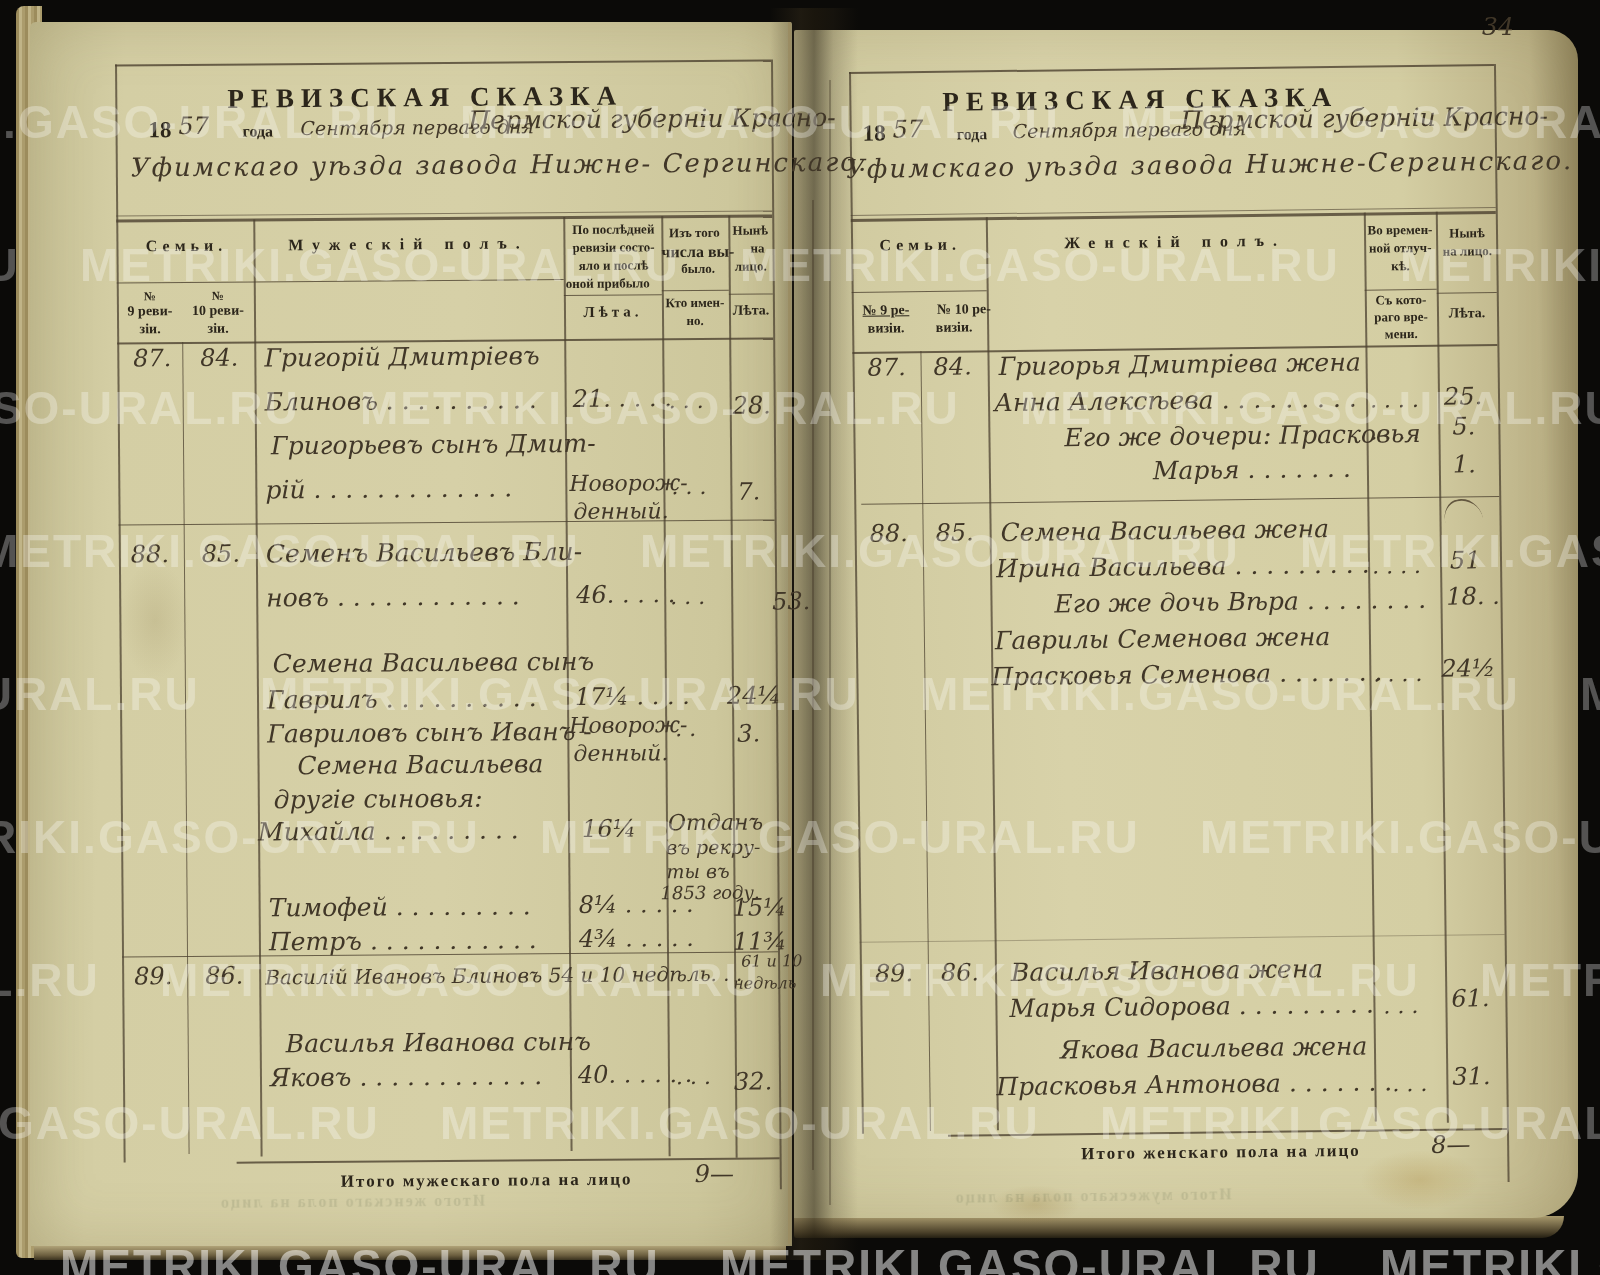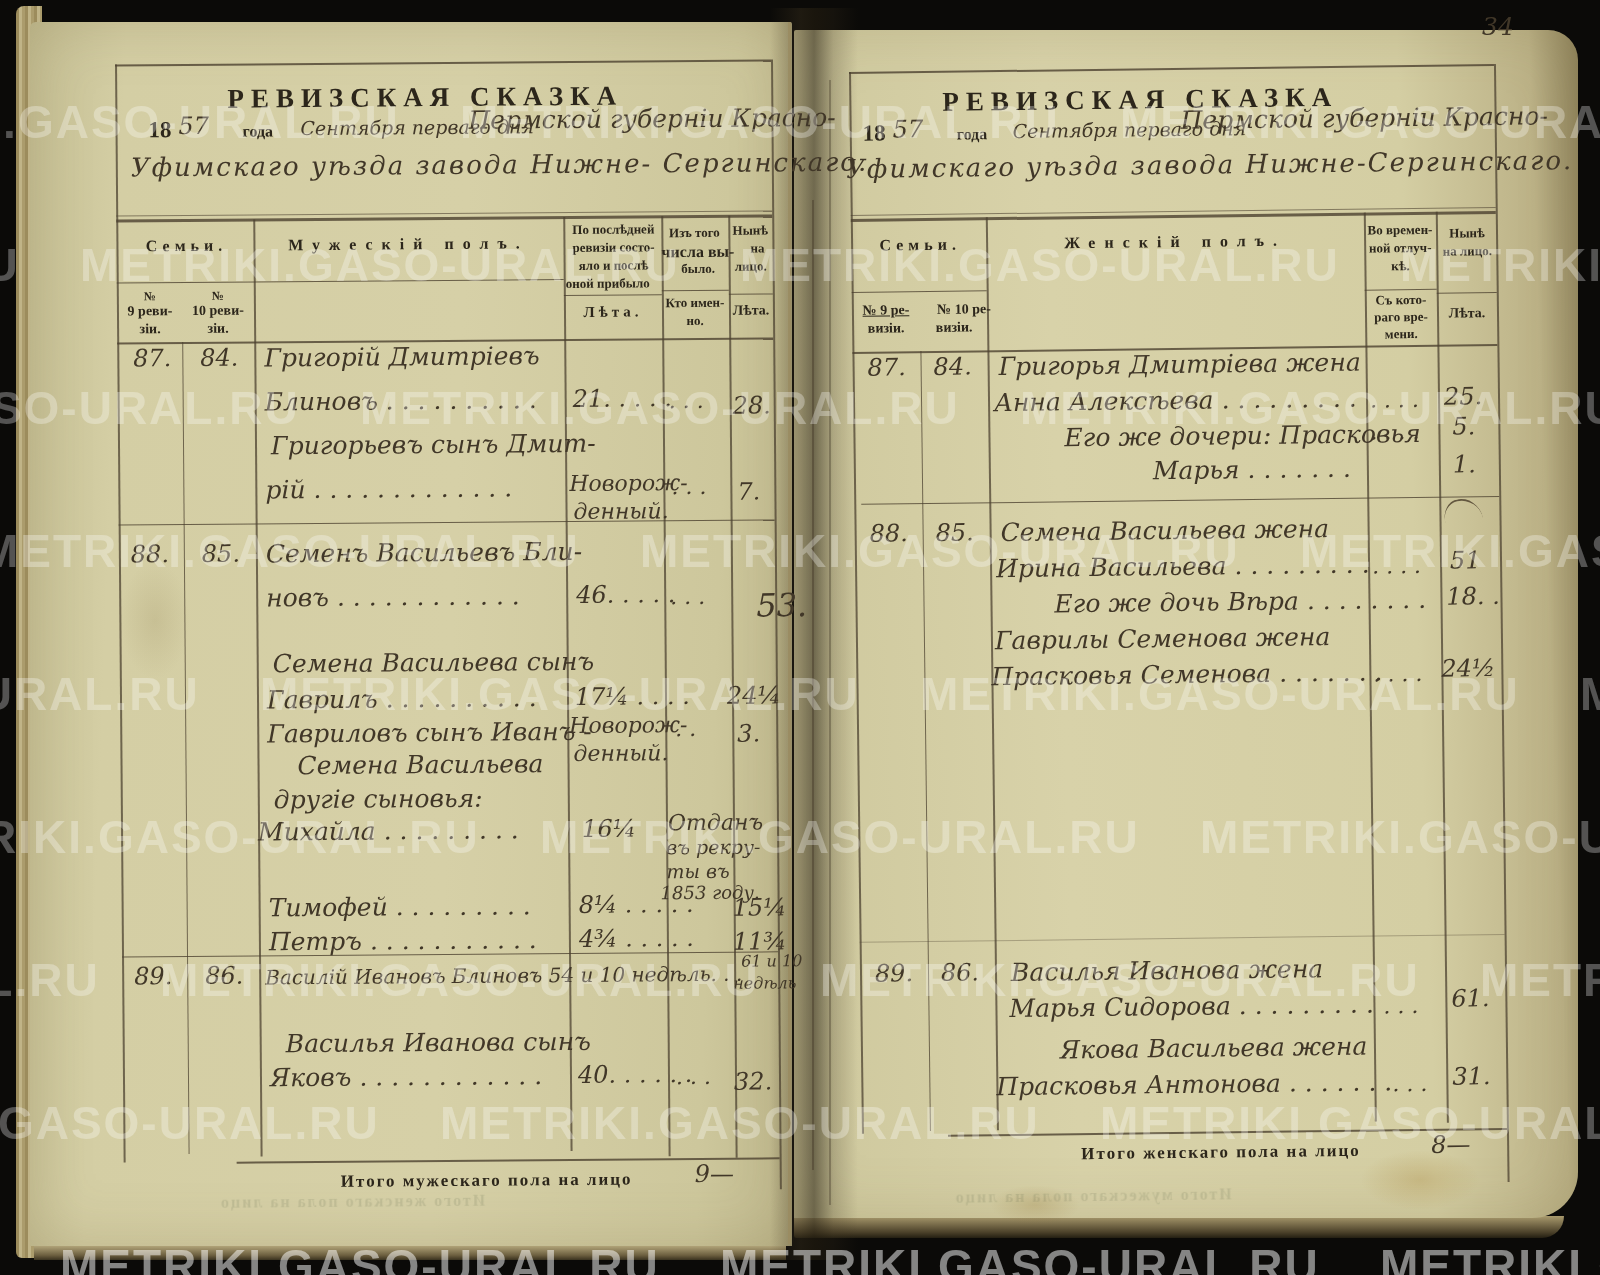--- a/index.html
+++ b/index.html
@@ -122,21 +122,21 @@
     <div class="t hw" style="left:668px;top:478px;font-size:22px;">. . .</div>
     <div class="t hw" style="left:734px;top:482px;font-size:24px;">7.</div>
     <div class="t hw" style="left:570px;top:502px;font-size:22px;">денный.</div>
 
     <div class="t hw ctr" style="left:118px;top:540px;width:56px;font-size:24px;">88.</div>
     <div class="t hw ctr" style="left:186px;top:540px;width:62px;font-size:24px;">85.</div>
     <div class="t hw" style="left:262px;top:540px;font-size:25px;">Семенъ Васильевъ Бли-</div>
     <div class="t hw" style="left:262px;top:584px;font-size:25px;">новъ . . . . . . . . . . . .</div>
     <div class="t hw" style="left:572px;top:584px;font-size:24px;">46. . . . .</div>
     <div class="t hw" style="left:666px;top:588px;font-size:22px;">. . .</div>
-    <div class="t hw" style="left:752px;top:592px;font-size:32px;font-style:italic;">53.</div>
+    <div class="t hw" style="left:768px;top:592px;font-size:24px;font-style:italic;">53.</div>
     <div class="t hw" style="left:268px;top:650px;font-size:25px;">Семена Васильева сынъ</div>
     <div class="t hw" style="left:262px;top:686px;font-size:25px;">Гаврилъ . . . . . . . . . .</div>
     <div class="t hw" style="left:570px;top:686px;font-size:24px;">17¼ . . . .</div>
     <div class="t hw" style="left:722px;top:686px;font-size:24px;">24¼</div>
     <div class="t hw" style="left:262px;top:720px;font-size:25px;">Гавриловъ сынъ Иванъ -</div>
     <div class="t hw" style="left:564px;top:716px;font-size:22px;">Новорож-</div>
     <div class="t hw" style="left:670px;top:720px;font-size:22px;">. .</div>
     <div class="t hw" style="left:732px;top:724px;font-size:24px;">3.</div>
     <div class="t hw" style="left:568px;top:744px;font-size:22px;">денный.</div>
     <div class="t hw" style="left:292px;top:752px;font-size:25px;">Семена Васильева</div>

